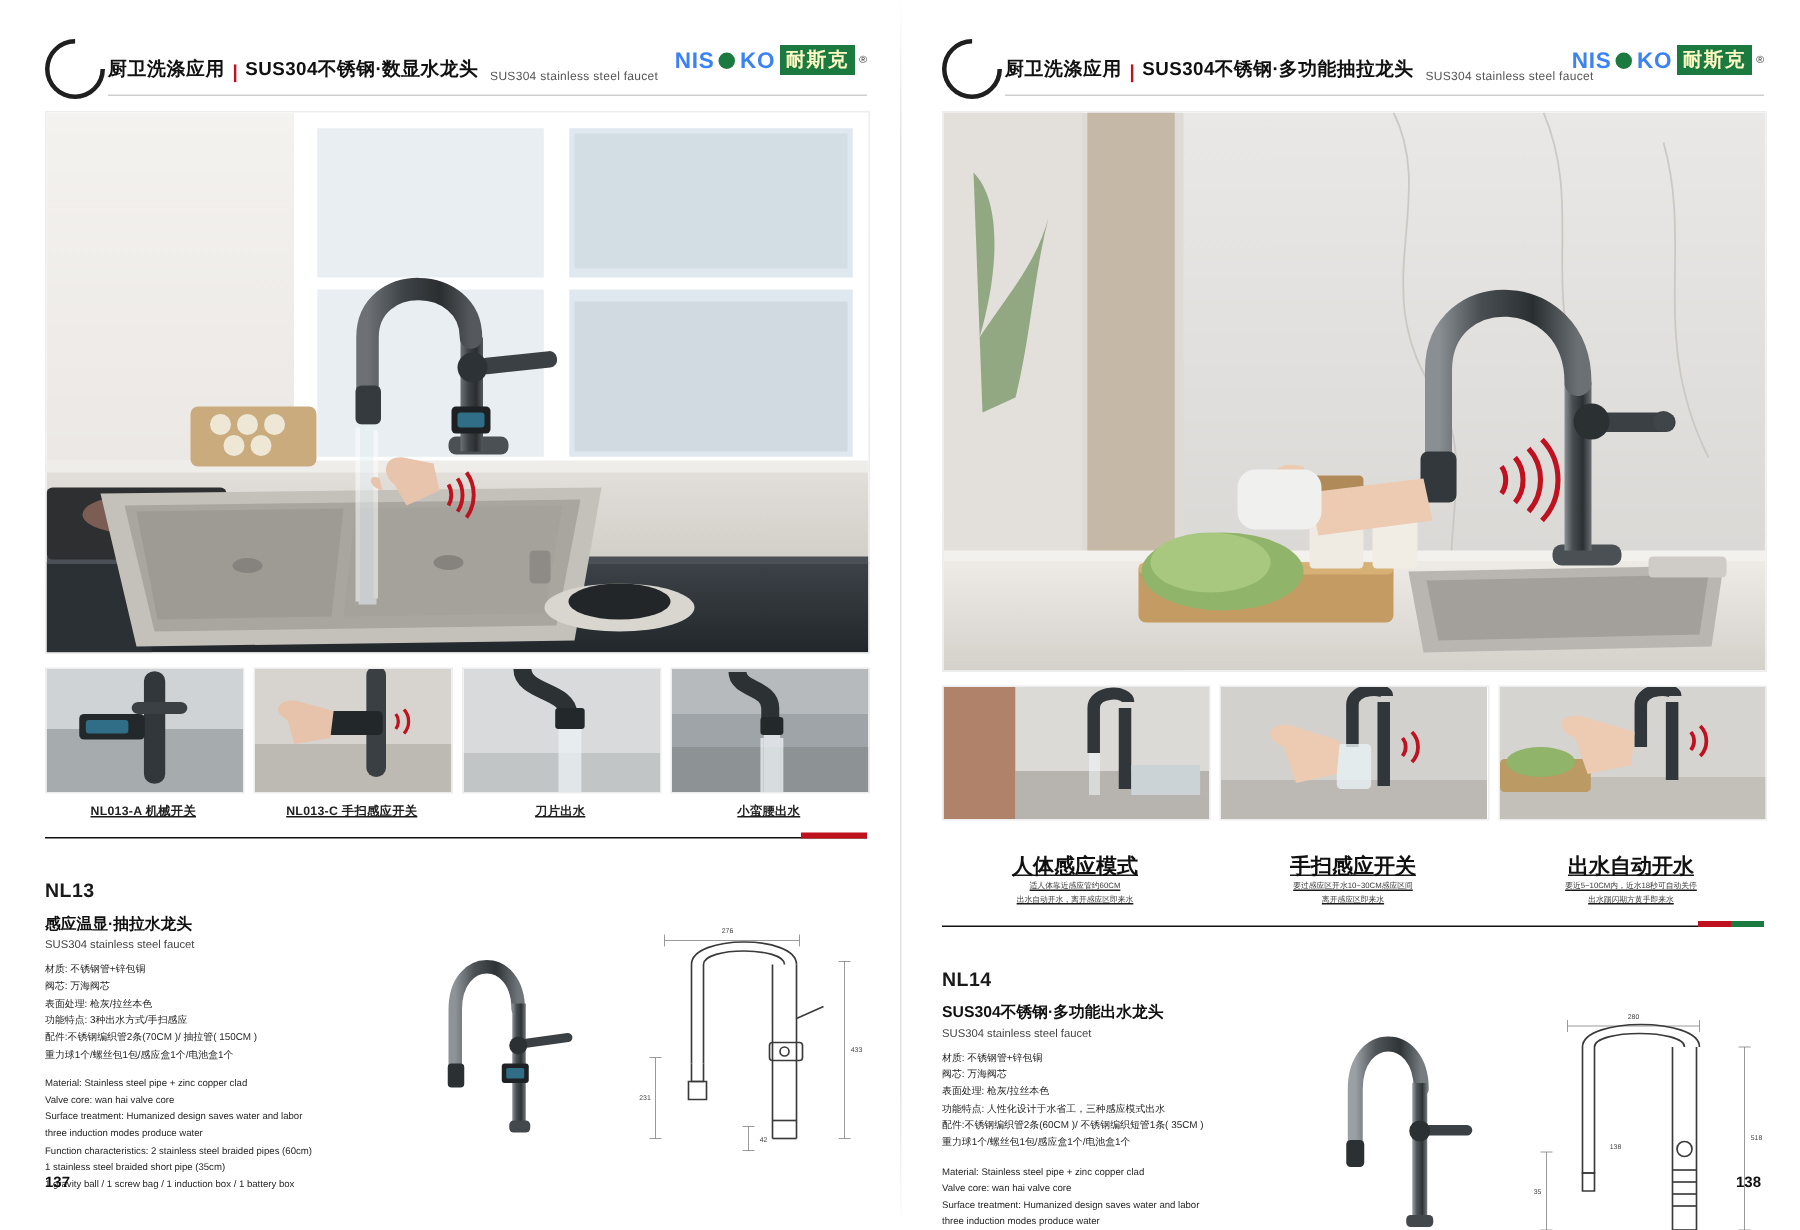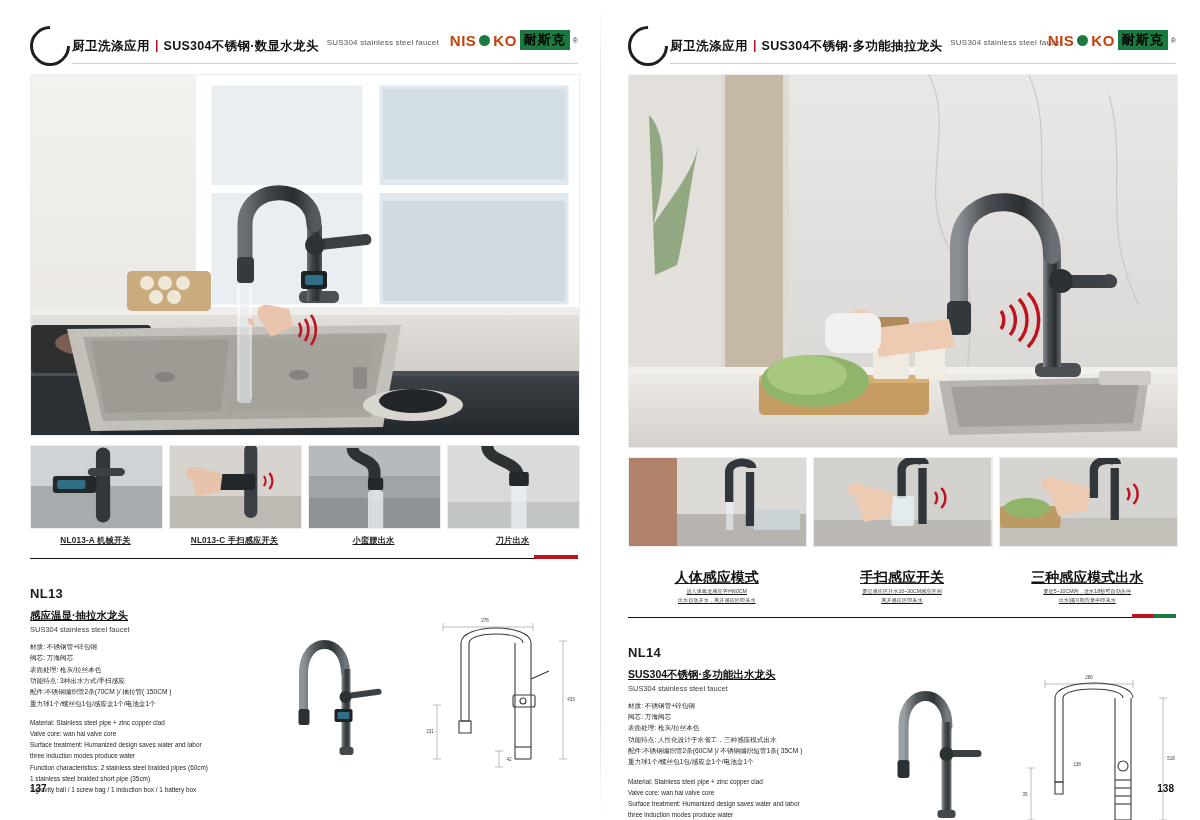--- a/index.html
+++ b/index.html
@@ -7,30 +7,30 @@
   .spread{display:flex;width:1200px;height:820px;position:relative;}
   .page{width:600px;height:820px;position:relative;box-sizing:border-box;padding:24px 28px 0 28px;}
   .page.left{padding-left:30px;padding-right:22px;}
   .page.right{padding-left:28px;padding-right:24px;}
   .gutter{position:absolute;left:600px;top:0;width:1px;height:820px;background:linear-gradient(to bottom,#ffffff,#e2e2e2 12%,#e2e2e2 88%,#ffffff);}
 
   
   .hdr{position:relative;height:44px;display:flex;align-items:center;}
   .hdr .cmark{width:34px;height:34px;border-radius:50%;border:3px solid #1f1f1f;border-right-color:transparent;transform:rotate(-45deg);flex:0 0 auto;}
   .hdr .cmark-wrap{position:relative;width:40px;height:40px;display:flex;align-items:center;justify-content:center;}
-  .hdr-text{display:flex;align-items:flex-start;gap:5px;margin-left:2px;white-space:nowrap;}
+  .hdr-text{display:flex;align-items:flex-end;gap:5px;margin-left:2px;white-space:nowrap;}
   .h-cn{font-size:12.5px;font-weight:bold;color:#111;letter-spacing:.5px;}
   .h-bar{color:#c0111f;font-weight:bold;font-size:12.5px;}
   .h-cn2{font-size:12.5px;font-weight:bold;color:#111;letter-spacing:.3px;}
   .h-en{font-size:8px;color:#555;letter-spacing:.2px;margin-left:3px;}
   .hdr-rule{position:absolute;left:42px;right:0;bottom:4px;height:1px;background:#cfcfcf;}
   .brand{position:absolute;right:0;top:6px;display:flex;align-items:center;gap:3px;}
-  .brand .nis{font-size:15px;font-weight:bold;letter-spacing:.5px;color:#c2410c;}
+  .brand .nis{font-size:15px;font-weight:bold;letter-spacing:.5px;color:#3b82f6;}
   .brand .dot{width:11px;height:11px;border-radius:50%;background:#1b7a3f;display:inline-block;}
-  .brand .cn{font-size:13px;font-weight:bold;background:#1b7a3f;color:#000000;padding:1px 4px;letter-spacing:1px;}
+  .brand .cn{font-size:13px;font-weight:bold;background:#1b7a3f;color:#fef9c3;padding:1px 4px;letter-spacing:1px;}
   .brand .tm{font-size:7px;vertical-align:super;color:#333;}
 
   
   .hero{margin-top:6px;width:100%;height:360px;position:relative;overflow:hidden;border:1px solid #ededed;}
   .hero.right{height:372px;}
 
   
   .thumbs{display:flex;gap:8px;margin-top:9px;text-decoration:underline;}
   .thumb{flex:1;}
   .thumb .ph{width:100%;height:82px;position:relative;overflow:hidden;border:1px solid #ededed;}
@@ -39,21 +39,21 @@
   .cap-cn{font-size:14px;font-weight:bold;color:#111;text-align:center;margin-top:22px;}
   .cap-sub{font-size:5.2px;color:#3b3b3b;text-align:center;line-height:1.5;margin-top:1px;}
 
   
   .sec-rule{margin-top:12px;border-top:1px solid #111;position:relative;height:0;}
   .sec-rule .flag{position:absolute;right:0;top:-4px;width:44px;height:4px;background:#c0111f;}
   .sec-rule .flag2{position:absolute;right:0;top:-4px;width:22px;height:4px;background:#1b7a3f;}
   .model{font-size:13px;font-weight:bold;margin-top:27px;letter-spacing:.3px;}
   .lower{display:flex;margin-top:8px;}
   .specs{width:250px;}
-  .spec-title{font-size:10.5px;font-weight:bold;color:#111;text-decoration:underline;}
+  .spec-title{font-size:10.5px;font-weight:bold;color:#111;}
   .spec-sub{font-size:7.5px;color:#444;margin-top:2px;}
   .spec-list{margin-top:7px;}
   .spec-list div{font-size:6.6px;color:#1f1f1f;line-height:1.72;}
   .spec-en{margin-top:8px;}
   .spec-en div{font-size:6.4px;color:#1f1f1f;line-height:1.74;}
 
   .prod-draw{flex:1;position:relative;height:175px;}
   .tech-draw{width:175px;position:relative;height:175px;}
 
   .pageno{position:absolute;bottom:26px;font-size:10px;font-weight:bold;color:#111;}
@@ -213,51 +213,51 @@
             <path d="M74 4 L74 66" stroke="#3a3f43" stroke-width="12" stroke-linecap="round"></path>
             <rect x="44" y="28" width="34" height="16" rx="3" fill="#22272a"></rect>
             <path d="M20 34 C8 28, 16 18, 28 22 L48 28 L46 46 L24 50 Z" fill="#e7c3ac"></path>
             <g stroke="#c0111f" stroke-width="2" fill="none">
               <path d="M86 30 a7 8 0 0 1 0 10"></path>
                 <path d="M91 27 a11 12 0 0 1 0 16"></path>
             </g>
           </svg>
         </div>
         <div class="cap">NL013-C  手扫感应开关</div>
+      </div>
+      <div class="thumb">
+        <div class="ph">
+          <svg width="100%" height="100%" viewBox="0 0 120 82" preserveAspectRatio="none">
+            <rect width="120" height="82" fill="#d8dadb"></rect>
+            <rect x="0" y="56" width="120" height="26" fill="#c2c5c6"></rect>
+            <path d="M36 0 C36 16, 64 14, 64 30" fill="none" stroke="#2c3134" stroke-width="11"></path>
+            <rect x="56" y="26" width="18" height="14" rx="2" fill="#23282b"></rect>
+            <g opacity="0.7" fill="#eef4f7">
+              <rect x="58" y="40" width="14" height="42"></rect>
+            </g>
+          </svg>
+        </div>
+        <div class="cap">刀片出水</div>
       </div>
       <div class="thumb">
         <div class="ph">
           <svg width="100%" height="100%" viewBox="0 0 120 82" preserveAspectRatio="none">
             <rect width="120" height="82" fill="#9fa4a8"></rect>
             <rect x="0" y="0" width="120" height="30" fill="#b6babd"></rect>
             <rect x="0" y="52" width="120" height="30" fill="#8d9295"></rect>
             <path d="M40 2 C40 14, 60 12, 60 26 L60 36" fill="none" stroke="#2c3134" stroke-width="11"></path>
             <rect x="54" y="32" width="14" height="12" rx="2" fill="#23282b"></rect>
             <g opacity="0.75" fill="#f0f5f8">
               <rect x="56" y="44" width="10" height="38"></rect>
               <rect x="54" y="46" width="2" height="36"></rect>
               <rect x="66" y="46" width="2" height="36"></rect>
             </g>
           </svg>
         </div>
         <div class="cap">小蛮腰出水</div>
-      </div>
-      <div class="thumb">
-        <div class="ph">
-          <svg width="100%" height="100%" viewBox="0 0 120 82" preserveAspectRatio="none">
-            <rect width="120" height="82" fill="#d8dadb"></rect>
-            <rect x="0" y="56" width="120" height="26" fill="#c2c5c6"></rect>
-            <path d="M36 0 C36 16, 64 14, 64 30" fill="none" stroke="#2c3134" stroke-width="11"></path>
-            <rect x="56" y="26" width="18" height="14" rx="2" fill="#23282b"></rect>
-            <g opacity="0.7" fill="#eef4f7">
-              <rect x="58" y="40" width="14" height="42"></rect>
-            </g>
-          </svg>
-        </div>
-        <div class="cap">刀片出水</div>
       </div>
     </div>
 
     <div class="sec-rule">
       <div class="flag"></div>
     </div>
 
     <div class="model">NL13</div>
 
     <div class="lower">
@@ -489,21 +489,21 @@
             <ellipse cx="26" cy="50" rx="22" ry="10" fill="#8fb46a"></ellipse>
             <path d="M112 6 C112 0, 90 0, 90 12 L90 40" fill="none" stroke="#31363a" stroke-width="8"></path>
             <rect x="106" y="10" width="8" height="52" fill="#31363a"></rect>
             <path d="M48 34 C34 28, 38 16, 54 20 L86 30 L84 52 L56 58 Z" fill="#eccbb2"></path>
             <g stroke="#c0111f" stroke-width="2.4" fill="none">
               <path d="M122 30 a8 9 0 0 1 0 12"></path>
                 <path d="M128 26 a13 14 0 0 1 0 20"></path>
             </g>
           </svg>
         </div>
-        <div class="cap-cn">三种感应模式出水</div>
+        <div class="cap-cn">出水自动开水</div>
         <div class="cap-sub">要近5~10CM内，近水18秒可自动关停</div>
         <div class="cap-sub">出水踢闪期方黄手即来水</div>
       </div>
     </div>
 
     <div class="sec-rule">
       <div class="flag"></div>
       <div class="flag2"></div>
     </div>
 

